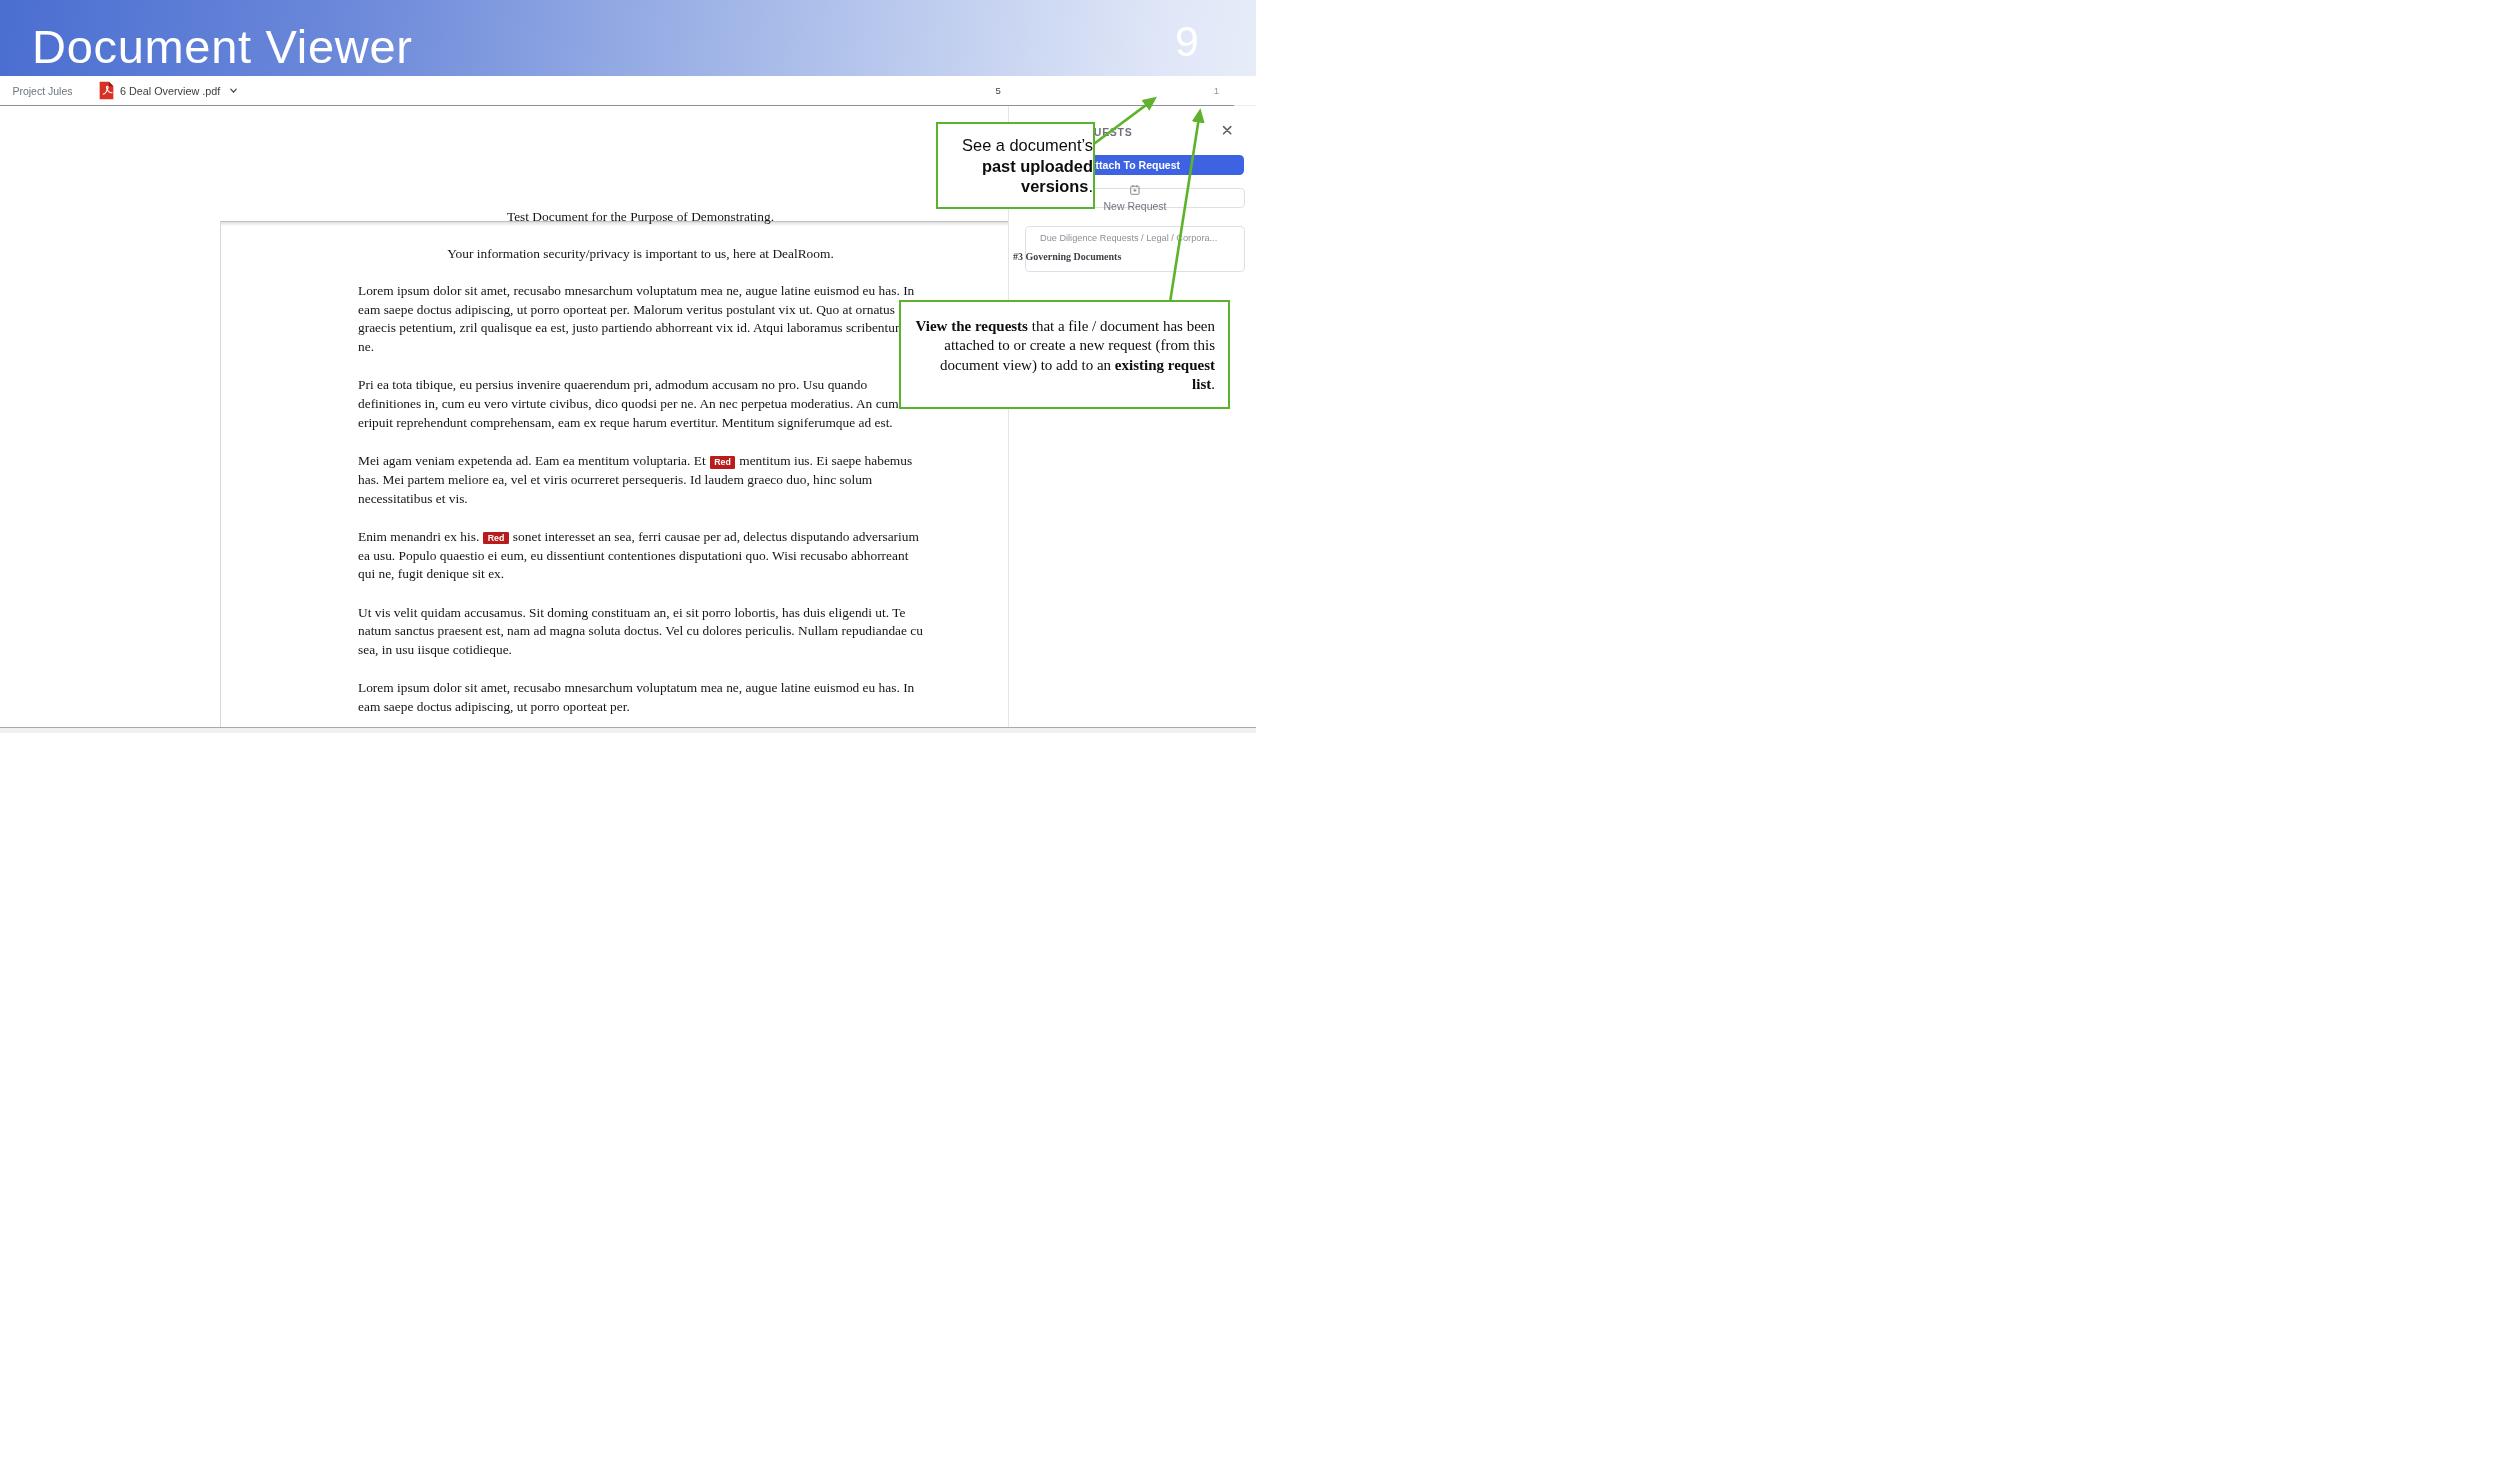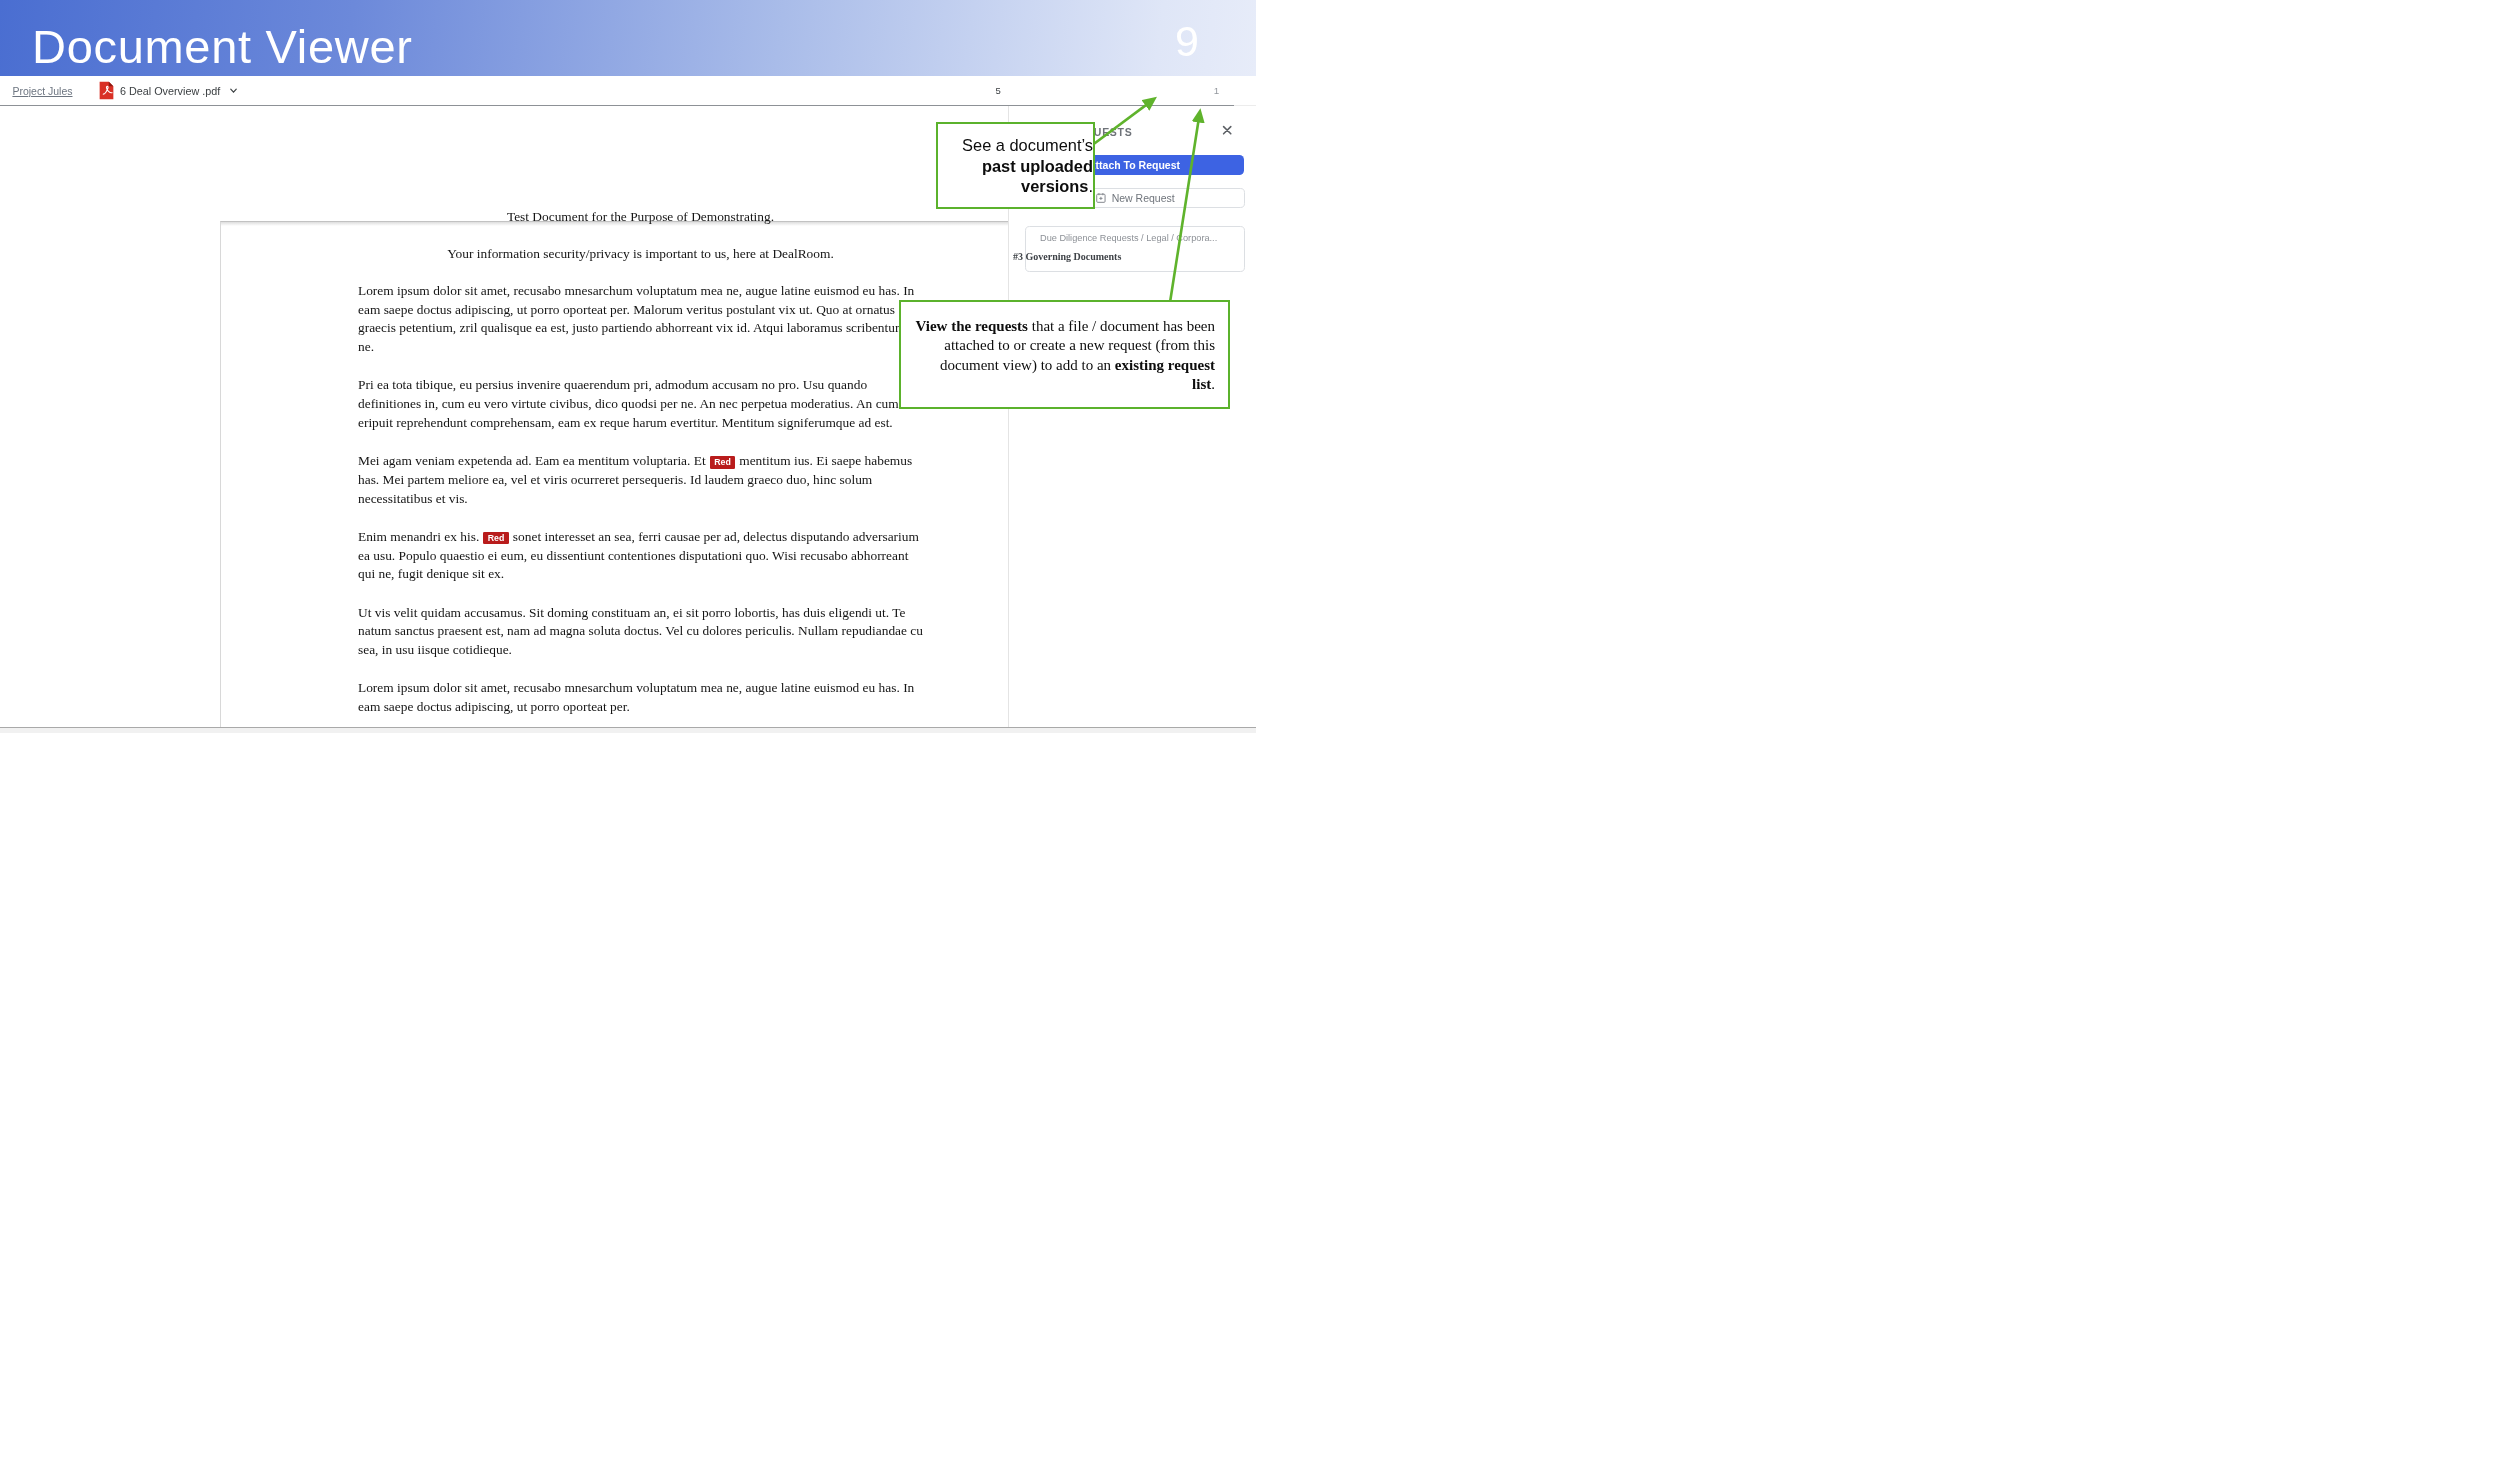--- a/index.html
+++ b/index.html
@@ -11,21 +11,21 @@
   .header{left:0;top:0;width:1256px;height:76px;
     background:linear-gradient(97deg,#4a6ed1 0%,#6c89da 28%,#a9bce9 62%,#dfe6f7 92%,#e7ecf9 100%);}
   .hdr-title{left:32px;top:19px;font-size:47px;font-weight:400;color:#ffffff;letter-spacing:0.7px;}
   .hdr-num{left:1175px;top:17px;font-size:43px;font-weight:300;color:#ffffff;}
 
   
   .toolbar{left:0;top:76px;width:1256px;height:29px;background:#fff;}
   .tb-rule{left:0;top:105px;width:1256px;height:1.3px;background:#8d9196;}
   .tb-corner{left:1234px;top:105px;width:22px;height:3.9px;background:#ececec;}
   .tb-item{position:absolute;display:flex;align-items:center;justify-content:center;}
-  .proj{left:12.4px;top:0;height:29px;font-size:10.5px;color:#6d7580;text-decoration:underline;}
+  .proj{left:12.4px;top:0;height:29px;font-size:10.5px;color:#6d7580;}
   .fname{left:120px;top:0;height:29px;font-size:10.8px;font-weight:500;color:#3c4043;}
   .pdfic{left:99px;top:4.6px;}
   .chev{left:228px;top:8.5px;}
   .dl-btn{left:614px;top:80px;width:77px;height:19.6px;background:#3d63e3;border:none;border-radius:4.6px;
           display:flex;align-items:center;justify-content:center;gap:3.9px;color:#fff;font-size:10.5px;
           font-weight:700;font-family:inherit;cursor:pointer;}
   .icbtn{background:none;border:none;padding:0;cursor:pointer;position:absolute;display:flex;align-items:center;justify-content:center;}
   .boxfield{position:absolute;top:79px;height:21.6px;border:1px solid #e2e2e2;border-radius:1.3px;
             font-family:inherit;font-size:9.5px;color:#3c4043;text-align:center;box-sizing:border-box;background:#fff;}
   .zoomf{left:759px;width:40px;}
@@ -51,21 +51,21 @@
           font-size:8.8px;font-weight:700;padding:2px 4.6px 1.3px;border-radius:1.3px;margin:0 3.9px;line-height:9.2px;}
 
   
   .panel{left:1008px;top:106px;width:249px;height:621px;background:#fff;border-left:1.3px solid #e4e4e4;box-sizing:border-box;}
   .pn-head{left:1069px;top:126px;font-size:10.5px;font-weight:700;color:#6e7278;letter-spacing:0.7px;}
   .pn-close{left:1219px;top:122px;width:17px;height:17px;}
   .attach-btn{left:1024px;top:155px;width:220px;height:20px;background:#3d63e3;border:none;border-radius:4.6px;
               color:#fff;font-size:10.5px;font-weight:700;font-family:inherit;cursor:pointer;}
   .newreq-btn{left:1025px;top:188px;width:220px;height:20px;background:#fff;border:1.3px solid #dcdfe3;border-radius:4.6px;
               color:#70757c;font-size:10.5px;font-weight:500;font-family:inherit;cursor:pointer;
-              display:flex;align-items:center;justify-content:center;gap:4.6px;box-sizing:border-box;}
+              display:flex;align-items:center;justify-content:center;gap:4.6px;box-sizing:border-box;flex-direction:column;}
   .reqcard{left:1025px;top:226px;width:220px;height:46px;border:1.3px solid #dcdfe3;border-radius:4.6px;
            box-sizing:border-box;background:#fff;cursor:pointer;}
   .crumb{left:1040px;top:233px;font-size:9.2px;color:#8c9096;width:190px;white-space:nowrap;overflow:hidden;}
   .reqtitle{left:1013px;top:251px;font-size:10px;font-weight:700;color:#3f4348;font-family:Liberation Serif, serif;}
 
   
   .bstrip{left:0;top:727px;width:1256px;height:5.9px;background:#f1f1f1;border-top:1.3px solid #a9a9a9;z-index:15;}
 
   
   .callout{position:absolute;background:#fff;border:2px solid #5bb22c;color:#0d0d0d;z-index:20;box-sizing:border-box;}

